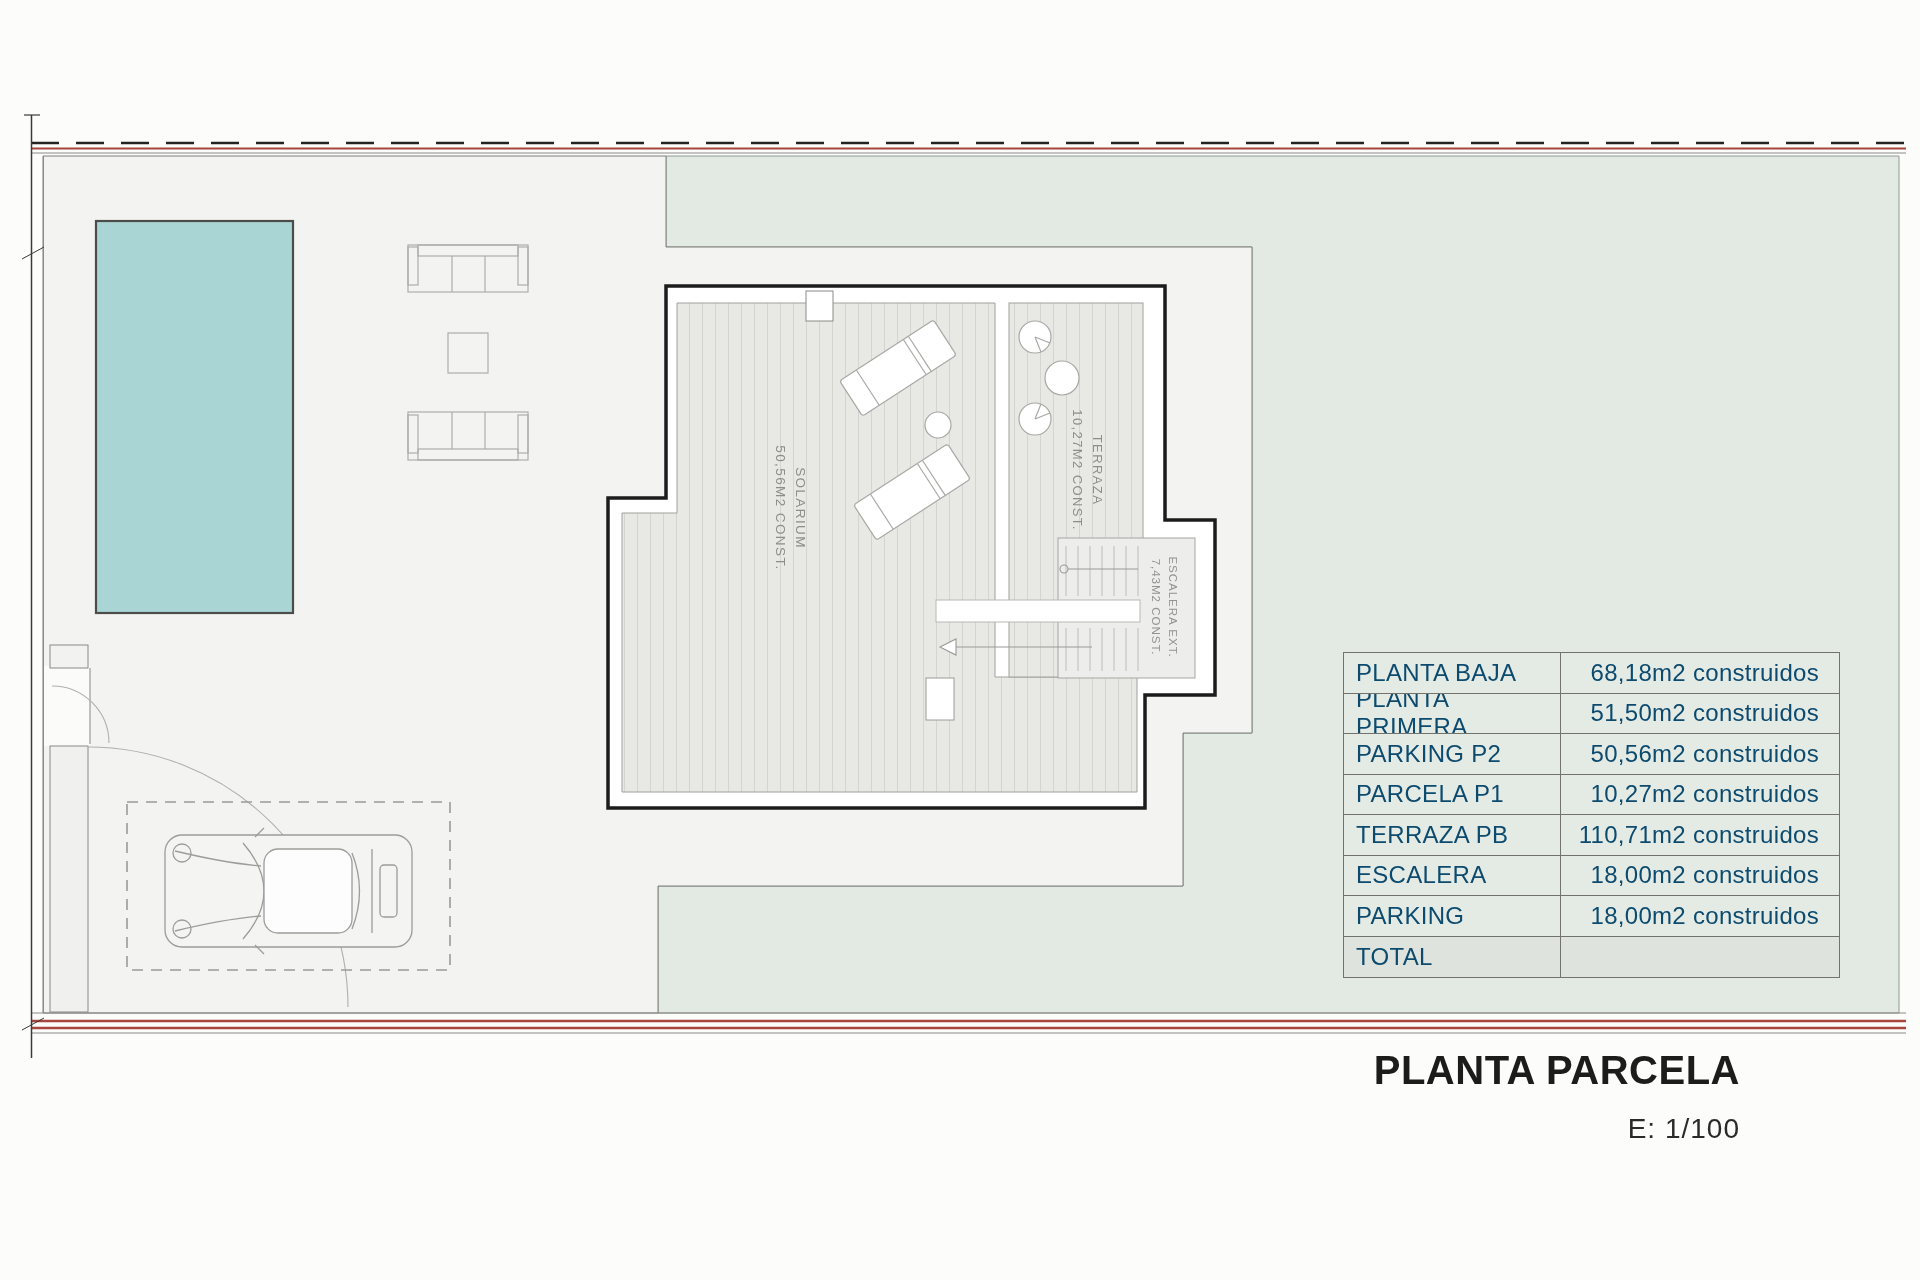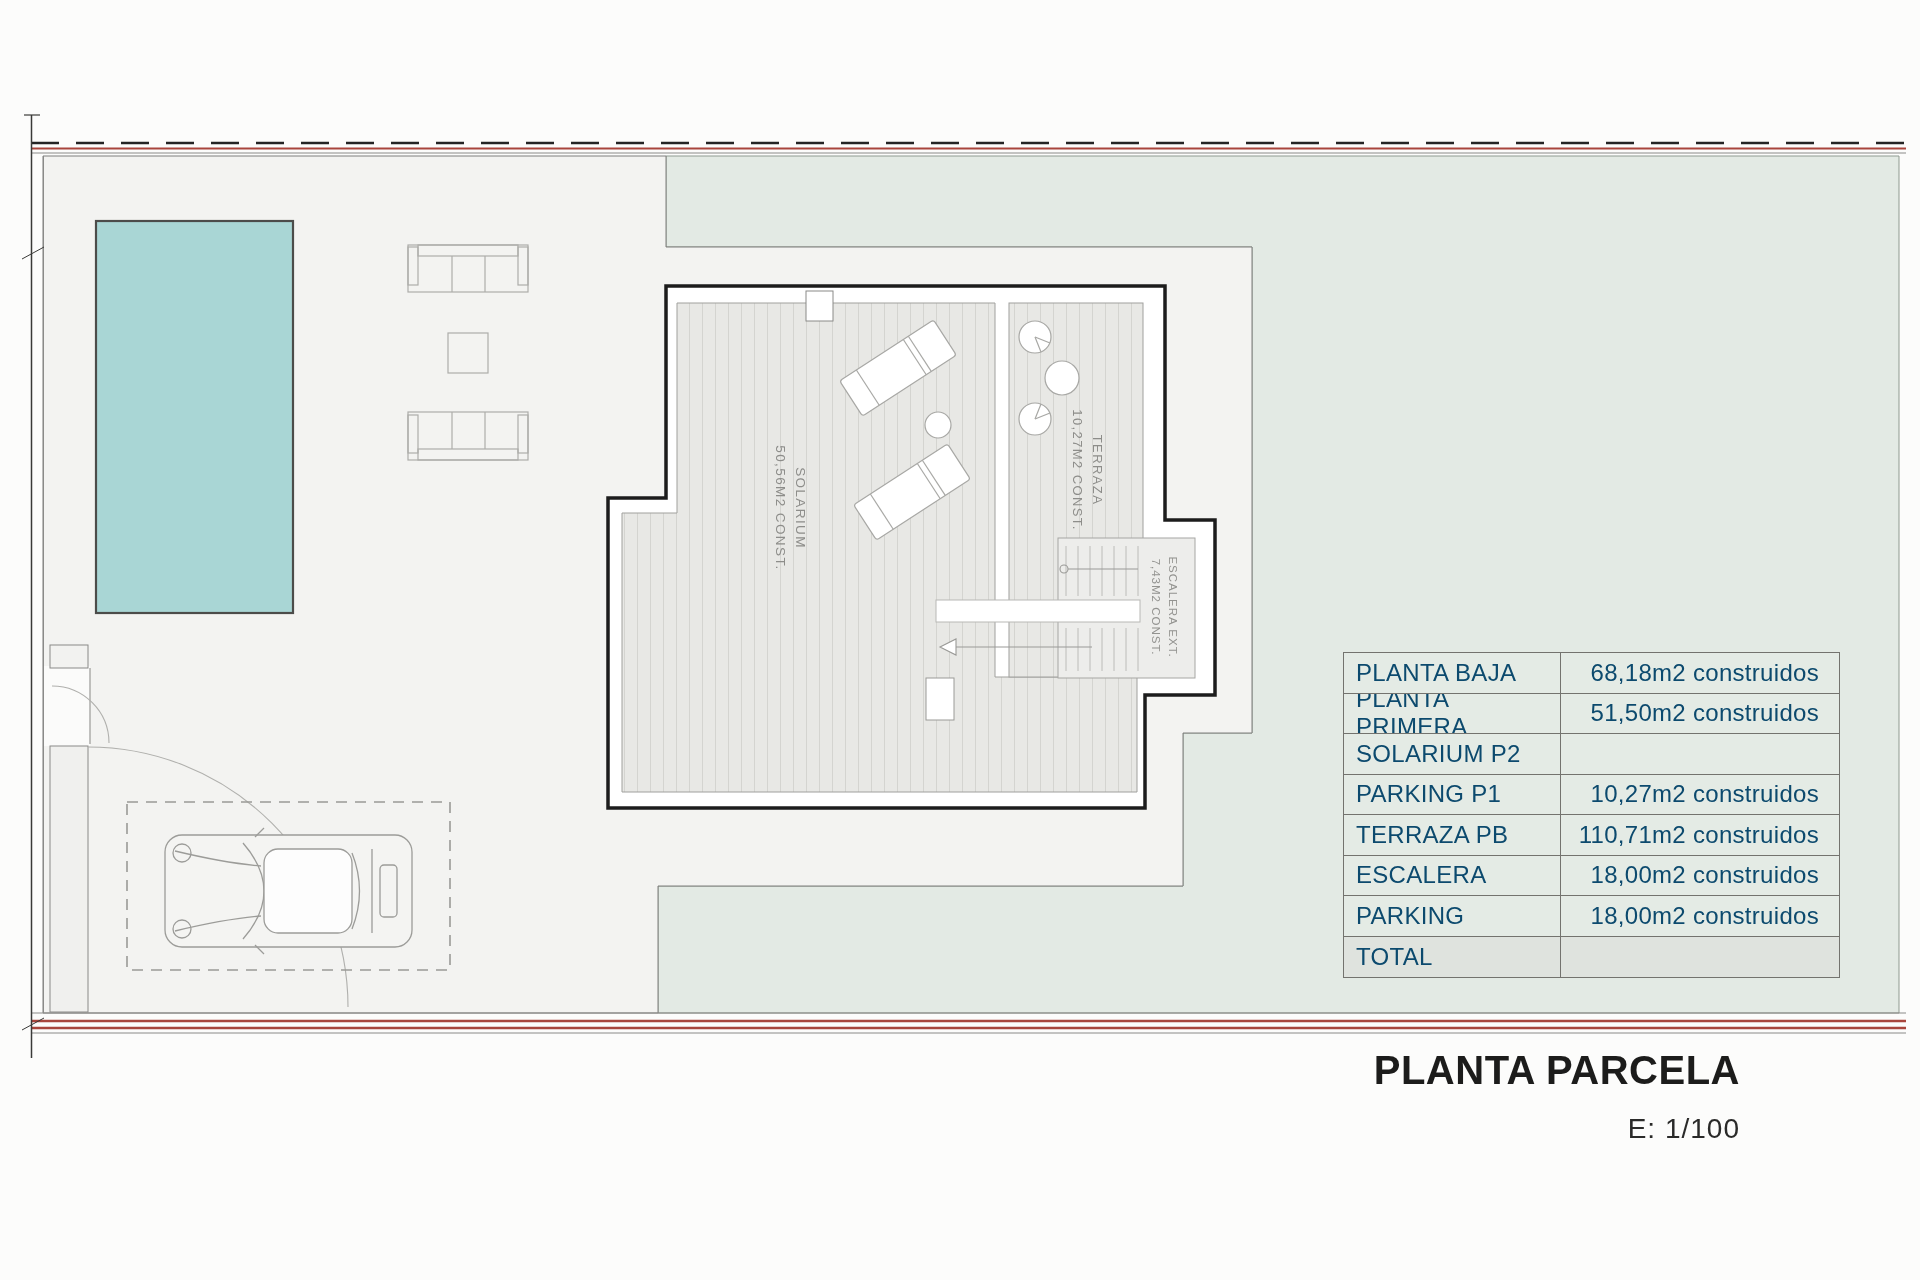--- a/index.html
+++ b/index.html
@@ -193,24 +193,25 @@
   <div class="areas">
     <div class="trow">
       <div class="tlabel">PLANTA BAJA</div>
       <div class="tvalue">68,18m2 construidos</div>
     </div>
     <div class="trow">
       <div class="tlabel">PLANTA PRIMERA</div>
       <div class="tvalue">51,50m2 construidos</div>
     </div>
     <div class="trow">
-      <div class="tlabel">SOLARIUM P2</div>
-    </div>
-    <div class="trow">
-      <div class="tlabel">PARKING P1</div>
+      <div class="tlabel">PARKING P2</div>
+      <div class="tvalue">50,56m2 construidos</div>
+    </div>
+    <div class="trow">
+      <div class="tlabel">PARCELA P1</div>
       <div class="tvalue">10,27m2 construidos</div>
     </div>
     <div class="trow">
       <div class="tlabel">TERRAZA PB</div>
       <div class="tvalue">110,71m2 construidos</div>
     </div>
     <div class="trow">
       <div class="tlabel">ESCALERA</div>
       <div class="tvalue">18,00m2 construidos</div>
     </div>

